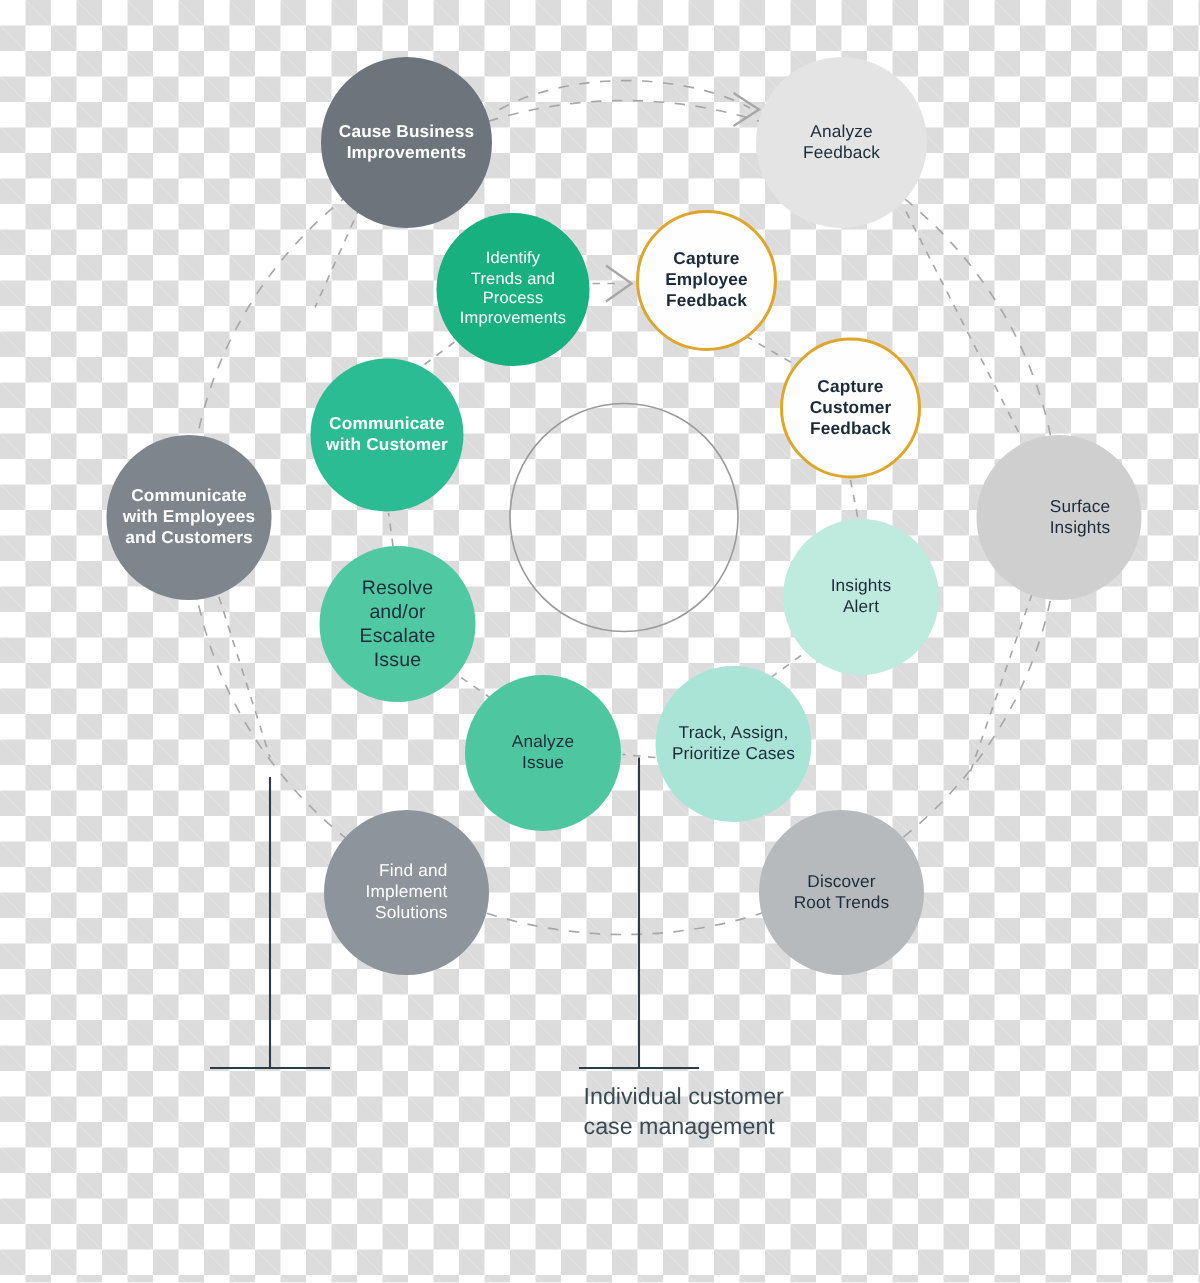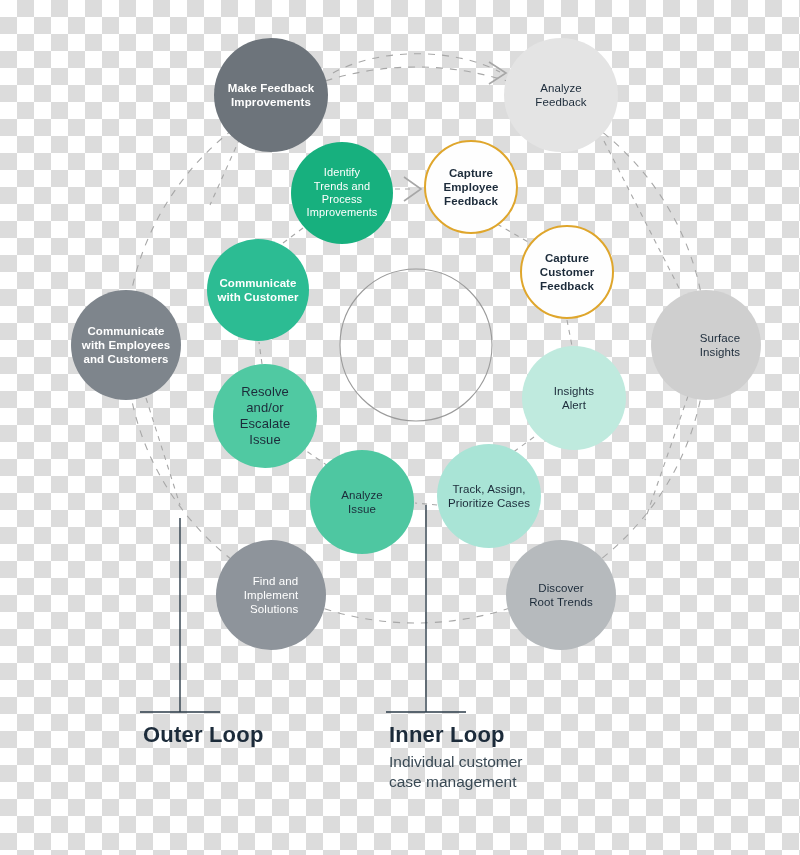--- a/index.html
+++ b/index.html
@@ -91,21 +91,21 @@
     <g stroke="#2b3b48" stroke-width="1.4" fill="none">
       <path d="M 180 518 L 180 712"></path>
       <path d="M 140 712 L 220 712"></path>
       <path d="M 426 505 L 426 712"></path>
       <path d="M 386 712 L 466 712"></path>
     </g>
   </svg>
 
   <div id="nodes">
       <div class="node" style="left: 214px; top: 38px; width: 114px; height: 114px; background: rgb(109, 116, 123); color: rgb(255, 255, 255); font-size: 11.5px; font-weight: bold;">
-        <span style="white-space: pre-line;">Make Feedback
+        <span style="white-space: pre-line;">Cause Business
 Improvements</span>
       </div>
       <div class="node" style="left: 504px; top: 38px; width: 114px; height: 114px; background: rgb(228, 228, 228); color: rgb(28, 43, 58); font-size: 11.5px; font-weight: normal;">
         <span style="white-space: pre-line;">Analyze
 Feedback</span>
       </div>
       <div class="node" style="left: 291px; top: 142px; width: 102px; height: 102px; background: rgb(23, 176, 126); color: rgb(255, 255, 255); font-size: 11px; font-weight: normal;">
         <span style="white-space: pre-line;">Identify
 Trends and
 Process
@@ -158,22 +158,20 @@
 Solutions</span>
       </div>
       <div class="node" style="left: 506px; top: 540px; width: 110px; height: 110px; background: rgb(182, 186, 189); color: rgb(28, 43, 58); font-size: 11.5px; font-weight: normal;">
         <span style="white-space: pre-line;">Discover
 Root Trends</span>
       </div>
     </div>
 
   <div id="legend">
       <div class="legend-block" style="left: 143px; top: 722px;">
-        <div class="legend-title">Outer Loop</div>
       </div>
       <div class="legend-block" style="left: 389px; top: 722px;">
-        <div class="legend-title">Inner Loop</div>
         <div class="legend-desc">Individual customer
 case management</div>
       </div>
     </div>
 
 </div>
 
 </body></html>

